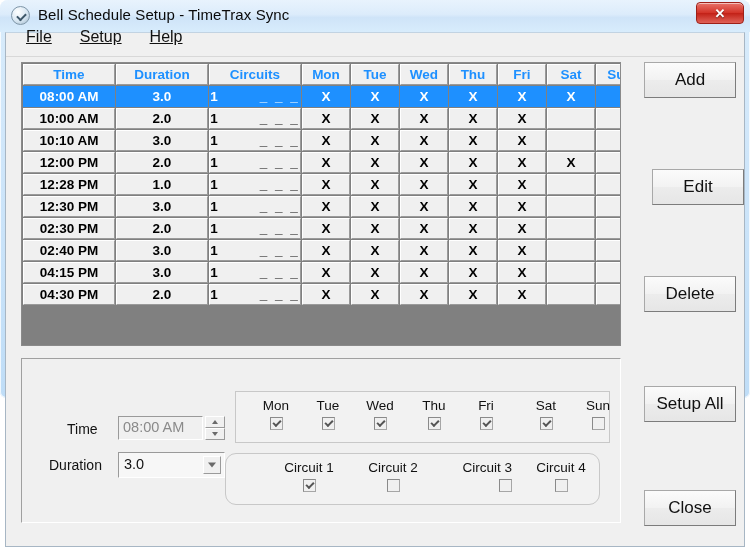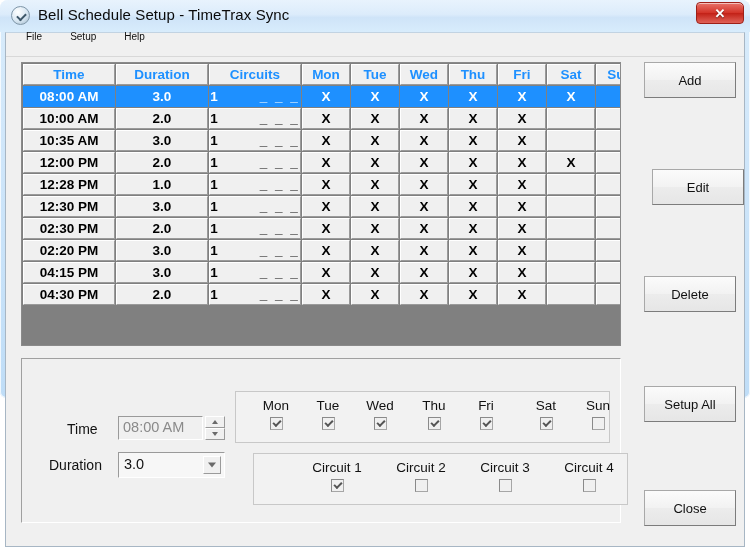--- a/index.html
+++ b/index.html
@@ -78,24 +78,25 @@
   
   #menubar {
     position: absolute; left: 0; top: 0;
     width: 738px; height: 24px;
     background: #f0f0f0;
     border-bottom: 1px solid #d8d8d8;
     display: flex; align-items: center;
     padding-left: 12px;
   }
   .menu-item {
-    font-size: 10px; color: #111;
+    font-size: 16px; color: #111;
     padding: 2px 12px 18px 8px;
     margin-right: 8px;
     white-space: nowrap;
+    text-decoration: underline;
   }
 
   
   #grid-wrap {
     position: absolute;
     left: 15px; top: 29px;
     width: 600px; height: 284px;
     background: #808080;
     border: 1px solid #8a8a8a;
     overflow: hidden;
@@ -220,21 +221,21 @@
     border-top: 5px solid #6a6a6a;
     transform: translate(-50%,-50%);
   }
 
   .groupbox {
     position: absolute;
     background: #f2f2f2;
     border: 1px solid #c8c8c8;
   }
   #days-group { left: 213px; top: 32px; width: 375px; height: 52px; }
-  #circuits-group { left: 231px; top: 94px; width: 375px; height: 52px; }
+  #circuits-group { left: 203px; top: 94px; width: 375px; height: 52px; border-radius: 11px; }
 
   .chk-col {
     position: absolute;
     text-align: center;
     top: 6px;
   }
   .chk-col .chk-label {
     font-size: 13.5px; color: #111;
     white-space: nowrap;
     display: block;
@@ -261,21 +262,21 @@
 
   
   .side-button {
     position: absolute;
     left: 638px;
     width: 92px; height: 36px;
     background: linear-gradient(to bottom, #fbfbfb 0%, #f2f2f2 50%, #ececec 51%, #e6e6e6 100%);
     border: 1px solid #a8a8a8;
     border-right-color: #7c7c7c;
     border-bottom-color: #7c7c7c;
-    font-size: 13px; color: #111;
+    font-size: 17px; color: #111;
     display: flex; align-items: center; justify-content: center;
     white-space: nowrap;
   }
   #btn-add { top: 29px; }
   #btn-edit { top: 136px; margin-left: 8px; }
   #btn-delete { top: 243px; }
   #btn-delete-all { top: 353px; }
   #btn-close { top: 457px; }
 </style>
 </head>
@@ -346,21 +347,21 @@
               <td class="cell-circuits"><span class="circ-num">1</span><span class="circ-dash">_ _ _</span></td>
               <td>X</td>
               <td>X</td>
               <td>X</td>
               <td>X</td>
               <td>X</td>
               <td></td>
               <td></td>
             </tr>
             <tr>
-              <td>10:35 AM</td>
+              <td>10:10 AM</td>
               <td>3.0</td>
               <td class="cell-circuits"><span class="circ-num">1</span><span class="circ-dash">_ _ _</span></td>
               <td>X</td>
               <td>X</td>
               <td>X</td>
               <td>X</td>
               <td>X</td>
               <td></td>
               <td></td>
             </tr>
@@ -406,21 +407,21 @@
               <td class="cell-circuits"><span class="circ-num">1</span><span class="circ-dash">_ _ _</span></td>
               <td>X</td>
               <td>X</td>
               <td>X</td>
               <td>X</td>
               <td>X</td>
               <td></td>
               <td></td>
             </tr>
             <tr>
-              <td>02:20 PM</td>
+              <td>02:40 PM</td>
               <td>3.0</td>
               <td class="cell-circuits"><span class="circ-num">1</span><span class="circ-dash">_ _ _</span></td>
               <td>X</td>
               <td>X</td>
               <td>X</td>
               <td>X</td>
               <td>X</td>
               <td></td>
               <td></td>
             </tr>
@@ -476,21 +477,21 @@
           <div class="chk-col" style="left: 70px; width: 44px;"><span class="chk-label">Tue</span><span class="chk-box checked"></span></div>
           <div class="chk-col" style="left: 122px; width: 44px;"><span class="chk-label">Wed</span><span class="chk-box checked"></span></div>
           <div class="chk-col" style="left: 176px; width: 44px;"><span class="chk-label">Thu</span><span class="chk-box checked"></span></div>
           <div class="chk-col" style="left: 228px; width: 44px;"><span class="chk-label">Fri</span><span class="chk-box checked"></span></div>
           <div class="chk-col" style="left: 288px; width: 44px;"><span class="chk-label">Sat</span><span class="chk-box checked"></span></div>
           <div class="chk-col" style="left: 340px; width: 44px;"><span class="chk-label">Sun</span><span class="chk-box"></span></div>
         </div>
       <div class="groupbox" id="circuits-group">
           <div class="chk-col" style="left: 48px; width: 70px;"><span class="chk-label">Circuit 1</span><span class="chk-box checked"></span></div>
           <div class="chk-col" style="left: 132px; width: 70px;"><span class="chk-label">Circuit 2</span><span class="chk-box"></span></div>
-          <div class="chk-col" style="left: 216px; width: 70px;"><span class="chk-label">Circuit 3</span><span class="chk-box"></span></div>
+          <div class="chk-col" style="left: 216px; width: 70px; text-align: right;"><span class="chk-label">Circuit 3</span><span class="chk-box"></span></div>
           <div class="chk-col" style="left: 300px; width: 70px;"><span class="chk-label">Circuit 4</span><span class="chk-box"></span></div>
         </div>
 
     </div>
 
     <div class="side-button" id="btn-add">Add</div>
     <div class="side-button" id="btn-edit">Edit</div>
     <div class="side-button" id="btn-delete">Delete</div>
     <div class="side-button" id="btn-delete-all">Setup All</div>
     <div class="side-button" id="btn-close">Close</div>

